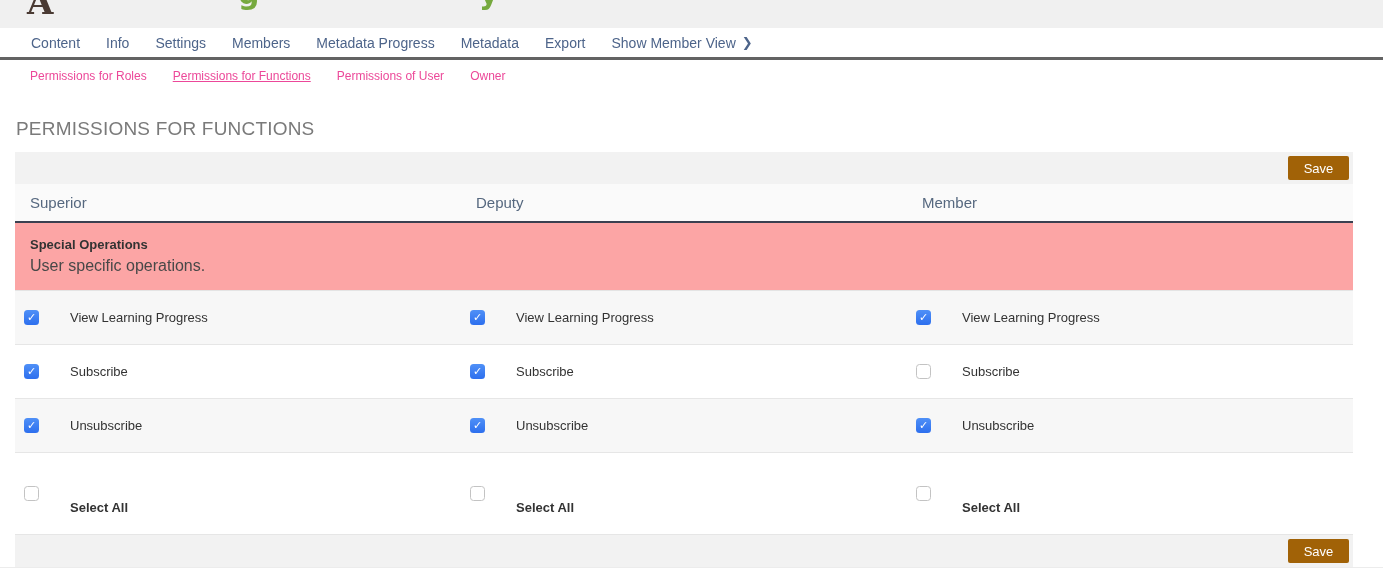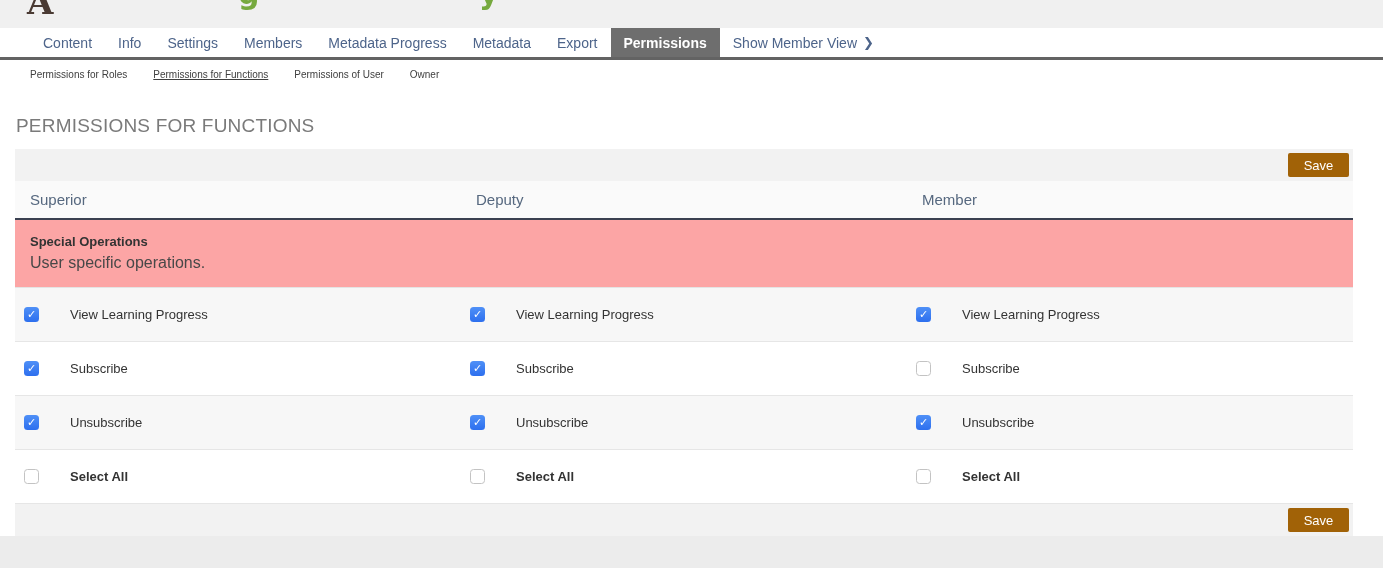--- a/index.html
+++ b/index.html
@@ -8,29 +8,29 @@
 
   
   .top-band { position:relative; height:28px; background:#f0f0f0; overflow:hidden; }
   .frag { position:absolute; font-weight:bold; line-height:1.17; }
   .frag-a { left:27px;  top:-17px; font-size:34px; color:#4a3a33; font-family:"DejaVu Serif",serif; }
   .frag-g { left:238px; top:-24px; font-size:30px; color:#76a93e; font-family:"DejaVu Sans",sans-serif; }
   .frag-y { left:479px; top:-24px; font-size:30px; color:#76a93e; font-family:"DejaVu Sans",sans-serif; }
 
   
   .tabbar { display:flex; align-items:stretch; height:32px; background:#ffffff;
-    border-bottom:3px solid #636363; padding-left:30px; }
+    border-bottom:3px solid #636363; padding-left:18px; }
   .tab { display:flex; align-items:center; padding:0 13px; font-size:14px; color:#4d648a; cursor:pointer; }
   .tab.active { background:#6e6e6e; color:#ffffff; font-weight:bold; }
   .tab.memberview { font-size:14px; }
   .tab .chev { font-weight:bold; margin-left:6px; font-size:13px; }
 
   
   .subtabs { display:flex; align-items:center; padding:9px 0 9px 30px; background:#ffffff; }
-  .subtab { font-size:10px; color:#404040; margin-right:26px; cursor:pointer; }
+  .subtab { font-size:12px; color:#ec4899; margin-right:26px; cursor:pointer; }
   .subtab.active { text-decoration:underline; }
 
   
   .page-title { font-size:19px; font-weight:400; color:#7a7a7a; margin:26px 0 12px 16px;
     letter-spacing:0.2px; }
 
   
   .panel { margin-left:15px; width:1338px; }
   .toolbar, .tfoot { height:32px; background:#f2f2f2; display:flex; justify-content:flex-end;
     align-items:center; padding-right:4px; }
@@ -47,42 +47,41 @@
 
   .perm-row { display:grid; grid-template-columns:1fr 1fr 1fr; padding:19px 0;
     border-bottom:1px solid #e6e6e6; background:#ffffff; }
   .perm-row.alt { background:#f7f7f7; }
   .cell { display:flex; align-items:center; padding-left:9px;gap:24px; }
   .cb { width:15px; height:15px; border-radius:3.5px; border:1px solid #c3c3c3; background:#ffffff;
     flex:none; display:flex; align-items:center; justify-content:center; cursor:pointer; }
   .cb.checked { border:none; background:linear-gradient(#4f90f7,#2d6fee); }
   .cb.checked::after { content:"✓"; color:#ffffff; font-size:11px; font-weight:bold; line-height:1; }
   .cb-label { font-size:13px; color:#333333; margin-left:7px; }
-  .cb-label.bold { font-weight:bold; }
+  .cb-label.bold { font-weight:bold;margin-top:28px; }
 
   .bottom-strip { height:33px; background:#ececec; width:1383px; margin-top:0; }
 </style>
 </head>
 <body>
 
 <div class="top-band">
   <span class="frag frag-a">A</span>
   <span class="frag frag-g">g</span>
   <span class="frag frag-y">y</span>
 </div>
 
 <div class="tabbar">
   <div class="tab">Content</div>
   <div class="tab">Info</div>
   <div class="tab">Settings</div>
   <div class="tab">Members</div>
   <div class="tab">Metadata Progress</div>
   <div class="tab">Metadata</div>
   <div class="tab">Export</div>
-  <div class="tab active">Permissions</div>
   <div class="tab memberview">
     <span>Show Member View</span>
     <span class="chev">❯</span>
   </div>
 </div>
 
 <div class="subtabs">
   <span class="subtab">Permissions for Roles</span>
   <span class="subtab active">Permissions for Functions</span>
   <span class="subtab">Permissions of User</span>

